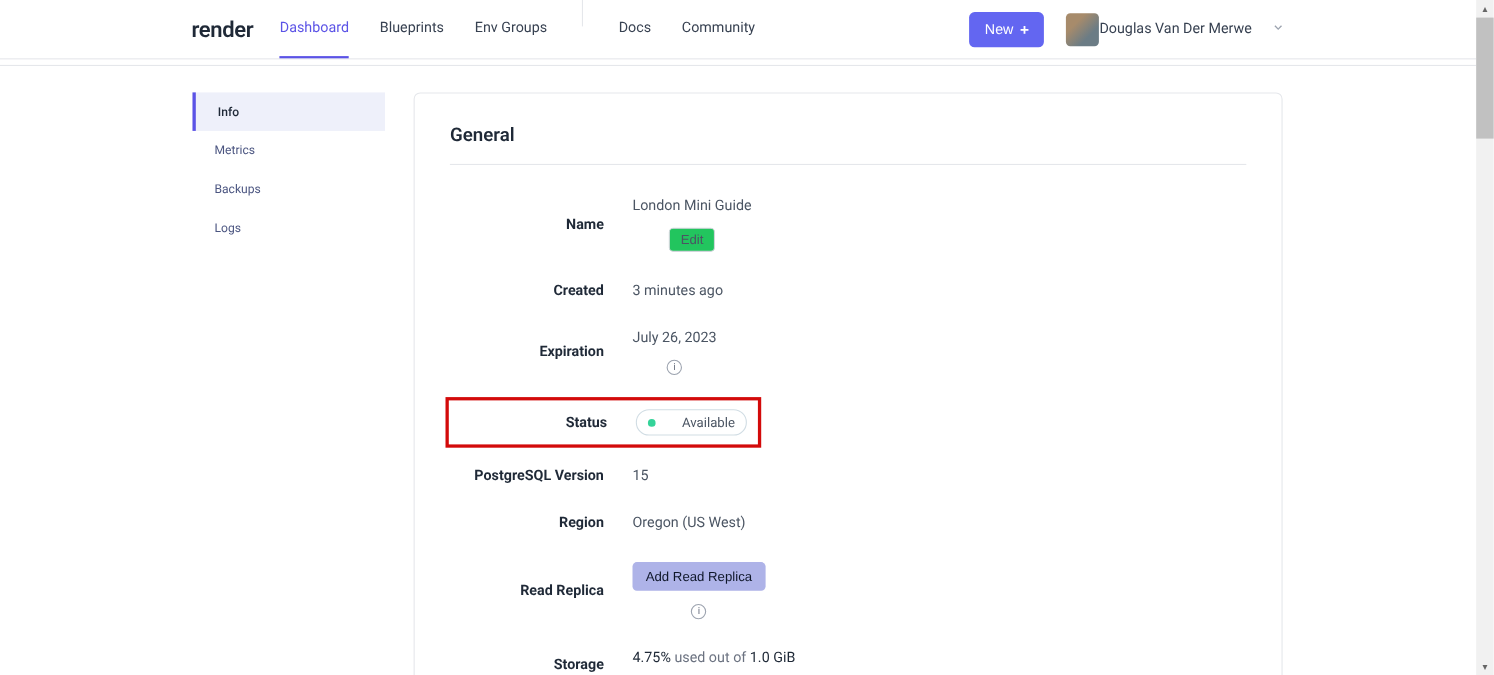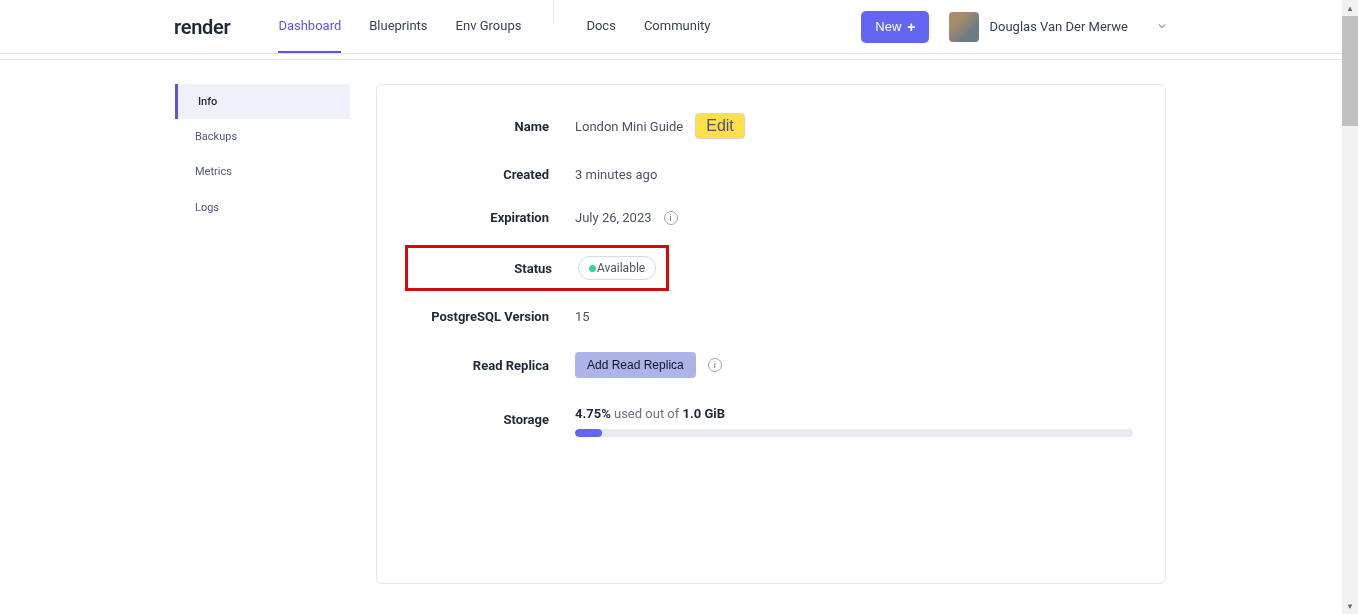--- a/index.html
+++ b/index.html
@@ -49,21 +49,21 @@
       display: flex;
       align-items: center;
       height: 54px;
       padding: 0 24px;
       border-bottom: 1px solid #e5e7eb;
     }
     .logo {
       font-weight: 600;
       font-size: 20px;
       color: #1f2937;
-      margin-right: 48px;
+      margin-right: 24px;
       letter-spacing: -0.3px;
       margin-left: 150px;
     }
     .nav-links {
       display: flex;
       align-items: flex-start;
       gap: 28px;
       flex: 1;
     }
     .nav-link {
@@ -102,21 +102,20 @@
       gap: 6px;
       font-weight: 500;
     }
     .new-button span.plus {
       font-size: 14px;
       font-weight: 600;
     }
     .user-menu {
       display: flex;
       align-items: center;
-      gap: 10px;
       cursor: pointer;
       text-align: right;
     }
     .avatar {
       width: 30px;
       height: 30px;
       border-radius: 4px;
       background: linear-gradient(135deg, #a78b6b 30%, #6b7c85 70%);
     }
     .username {
@@ -183,26 +182,27 @@
       font-weight: 700;
       color: #1f2937;
       margin-right: 26px;
     }
     .field-value {
       font-size: 13px;
       color: #4b5563;
       display: flex;
       align-items: center;
       gap: 12px;
+      flex-direction: column;
     }
     .edit-btn {
       border: 1px solid #d1d5db;
-      background: #fde047;
+      background: #22c55e;
       color: #4b5563;
-      font-size: 16px;
+      font-size: 12px;
       padding: 3px 10px;
       border-radius: 4px;
       cursor: pointer;
     }
     .info-icon {
       display: inline-flex;
       align-items: center;
       justify-content: center;
       width: 14px;
       height: 14px;
@@ -222,21 +222,21 @@
     }
     .status-row-wrapper .field-row {
       margin-bottom: 0;
     }
     .status-badge {
       border: 1px solid #d1dde4;
       border-radius: 12px;
       padding: 4px 10px;
       display: flex;
       align-items: center;
-      gap: 1px;
+      gap: 24px;
       font-size: 12px;
       color: #4b5563;
     }
     .status-dot {
       width: 7px;
       height: 7px;
       border-radius: 50%;
       background: #34d399;
     }
     .add-replica-btn {
@@ -256,21 +256,21 @@
     .storage-content {
       flex: 1;
     }
     .storage-text {
       font-size: 13px;
       color: #6b7280;
       margin-bottom: 8px;
     }
     .storage-text strong {
       color: #1f2937;
-      font-weight: 700;
+      font-weight: 400;
     }
     .progress-bar {
       width: 100%;
       height: 8px;
       background: #e9ebf2;
       border-radius: 999px;
       overflow: hidden;
     }
     .progress-fill {
       height: 100%;
@@ -308,26 +308,27 @@
             </svg>
         </div>
       </div>
     </div>
   </div>
   <div class="separator-line"></div>
 
   <div class="main">
     <div class="sidebar">
       <div class="sidebar-item active">Info</div>
+      <div class="sidebar-item">Metrics</div>
       <div class="sidebar-item">Backups</div>
-      <div class="sidebar-item">Metrics</div>
       <div class="sidebar-item">Logs</div>
     </div>
 
     <div class="panel">
+      <div class="panel-title">General</div>
 
       <div class="field-row">
         <div class="field-label">Name</div>
         <div class="field-value">
           <span>London Mini Guide</span>
           <button class="edit-btn">Edit</button>
         </div>
       </div>
 
       <div class="field-row">
@@ -357,20 +358,26 @@
         </div>
       </div>
 
       <div class="field-row">
         <div class="field-label">PostgreSQL Version</div>
         <div class="field-value">
           <span>15</span>
         </div>
       </div>
 
+      <div class="field-row">
+        <div class="field-label">Region</div>
+        <div class="field-value">
+          <span>Oregon (US West)</span>
+        </div>
+      </div>
 
       <div class="field-row">
         <div class="field-label">Read Replica</div>
         <div class="field-value">
           <button class="add-replica-btn">Add Read Replica</button>
           <span class="info-icon">i</span>
         </div>
       </div>
 
       <div class="storage-section">

